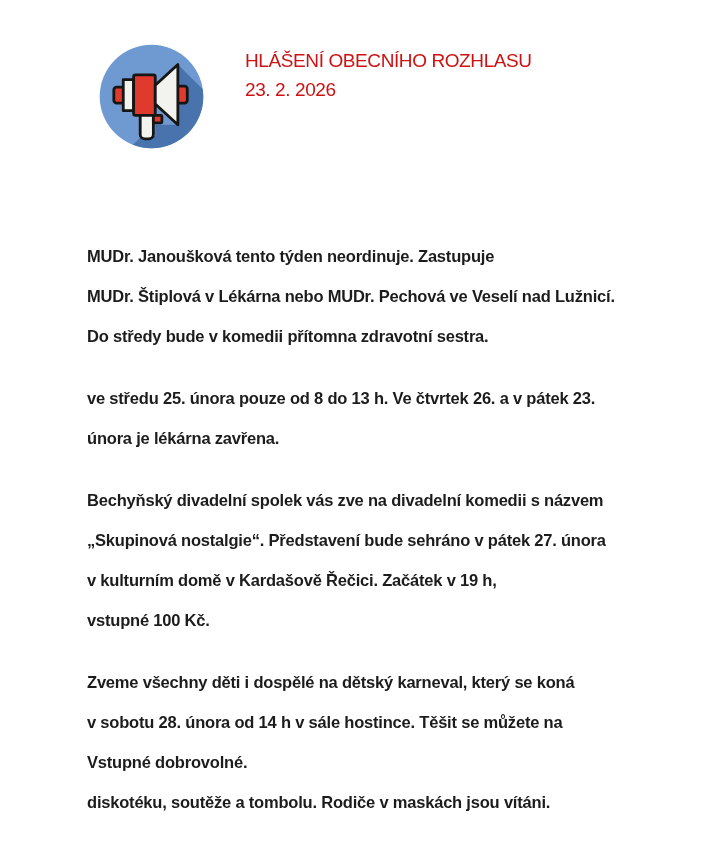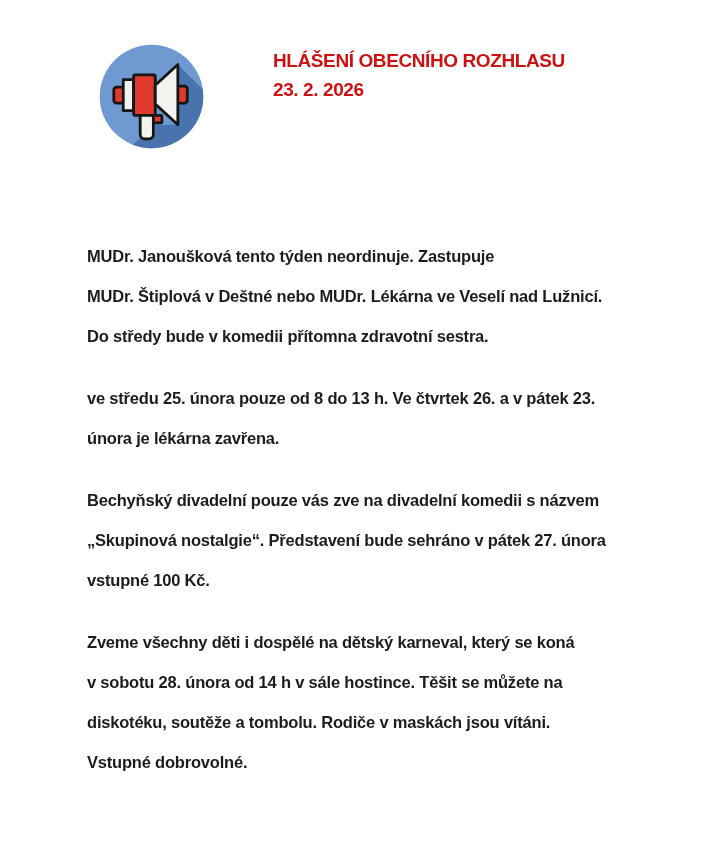--- a/index.html
+++ b/index.html
@@ -26,24 +26,24 @@
     display: block;
   }
   .icon-wrap svg { width: 100%; height: 100%; display: block; }
   .ic-circle  { fill: var(--icon_blue); }
   .ic-shadow  { fill: var(--icon_shadow); }
   .ic-red     { fill: var(--icon_red);   stroke: var(--icon_outline); stroke-width: 3; stroke-linejoin: round; }
   .ic-white   { fill: var(--icon_white); stroke: var(--icon_outline); stroke-width: 3; stroke-linejoin: round; }
 
   .title-block {
     position: absolute;
-    left: 273px;
+    left: 245px;
     top: 46px;
     color: var(--title_red);
-    font-weight: bold;
+    font-weight: normal;
     font-size: 19px;
     letter-spacing: -0.4px;
     line-height: 29px;
     white-space: nowrap;
   }
 
   
   .content {
     position: absolute;
     left: 83px;
@@ -99,36 +99,37 @@
 
   <div class="title-block">
     <div>HLÁŠENÍ OBECNÍHO ROZHLASU</div>
     <div>23. 2. 2026</div>
   </div>
 
   <div class="content">
 
     <p class="para">
       <span class="line">MUDr. Janoušková tento týden neordinuje. Zastupuje</span>
-      <span class="line">MUDr. Štiplová v Deštné nebo MUDr. Lékárna ve Veselí nad Lužnicí.</span>
+      <span class="line">MUDr. Štiplová v Lékárna nebo MUDr. Pechová ve Veselí nad Lužnicí.</span>
       <span class="line">Do středy bude v komedii přítomna zdravotní sestra.</span>
     </p>
 
     <p class="para">
       <span class="line">ve středu 25. února pouze od 8 do 13 h. Ve čtvrtek 26. a v pátek 23.</span>
       <span class="line">února je lékárna zavřena.</span>
     </p>
 
     <p class="para">
-      <span class="line">Bechyňský divadelní pouze vás zve na divadelní komedii s názvem</span>
+      <span class="line">Bechyňský divadelní spolek vás zve na divadelní komedii s názvem</span>
       <span class="line">„Skupinová nostalgie“. Představení bude sehráno v pátek 27. února</span>
+      <span class="line">v kulturním domě v Kardašově Řečici. Začátek v 19 h,</span>
       <span class="line">vstupné 100 Kč.</span>
     </p>
 
     <p class="para">
       <span class="line">Zveme všechny děti i dospělé na dětský karneval, který se koná</span>
       <span class="line">v sobotu 28. února od 14 h v sále hostince. Těšit se můžete na</span>
+      <span class="line">Vstupné dobrovolné.</span>
       <span class="line">diskotéku, soutěže a tombolu. Rodiče v maskách jsou vítáni.</span>
-      <span class="line">Vstupné dobrovolné.</span>
     </p>
 
   </div>
 </div>
 
 </body></html>

